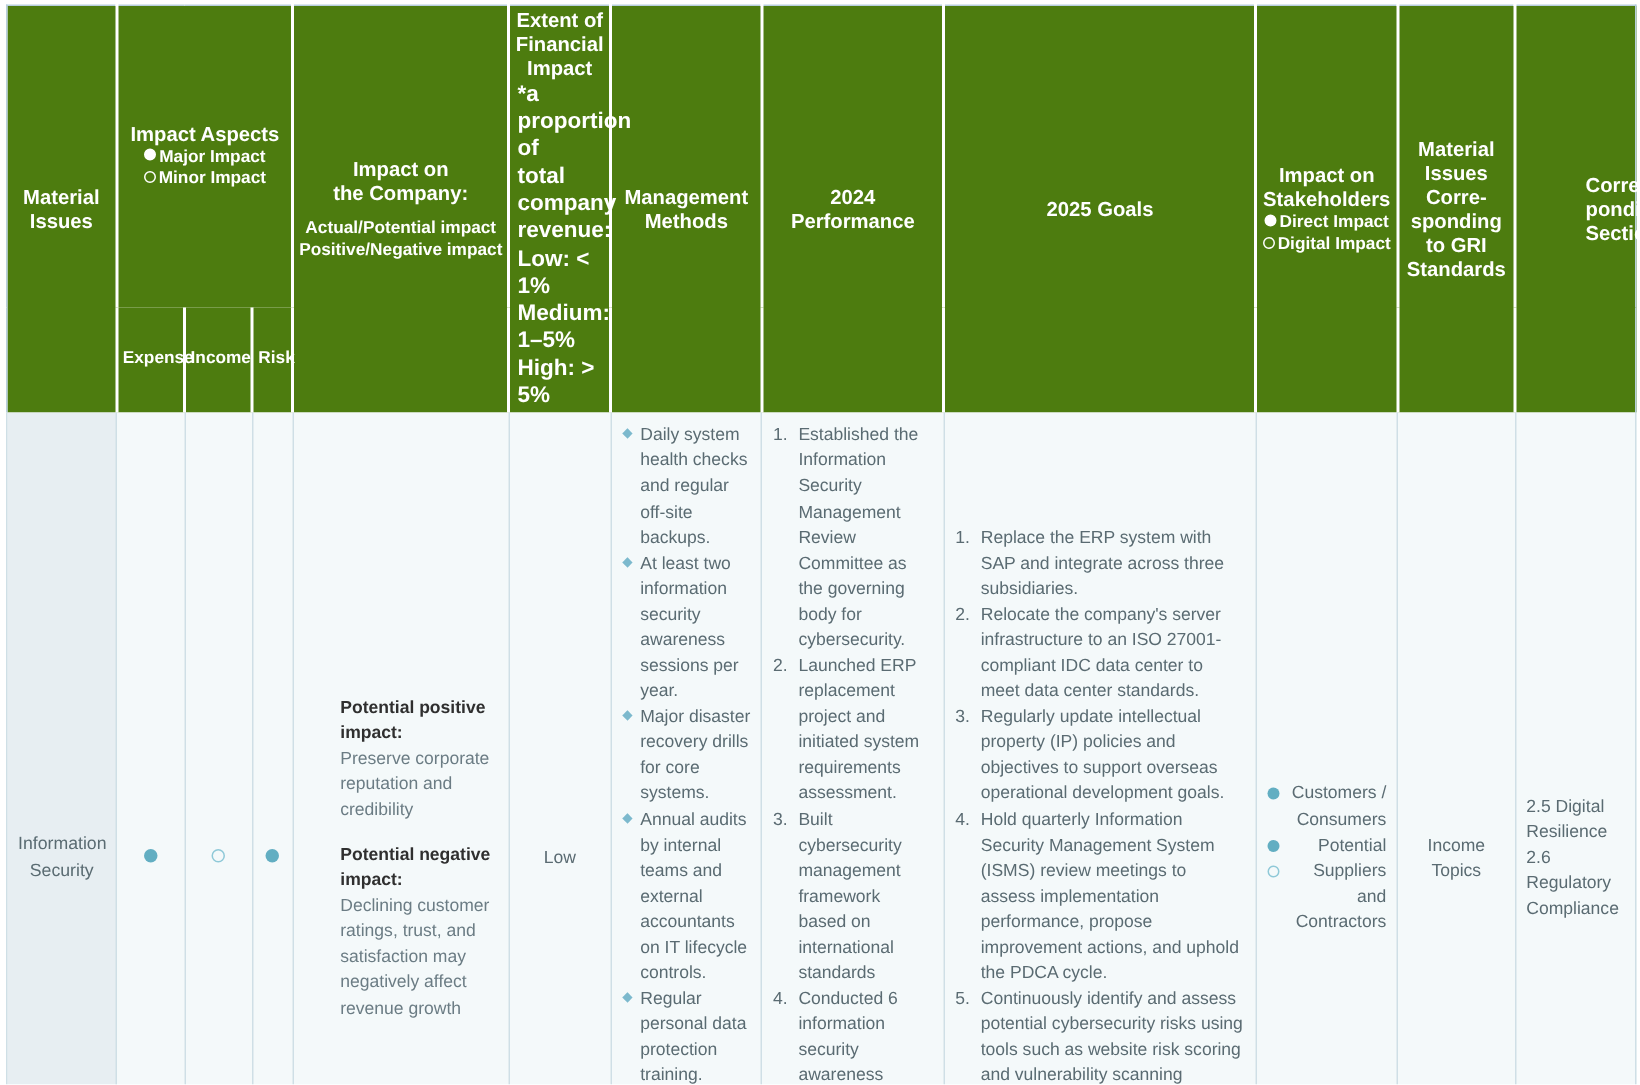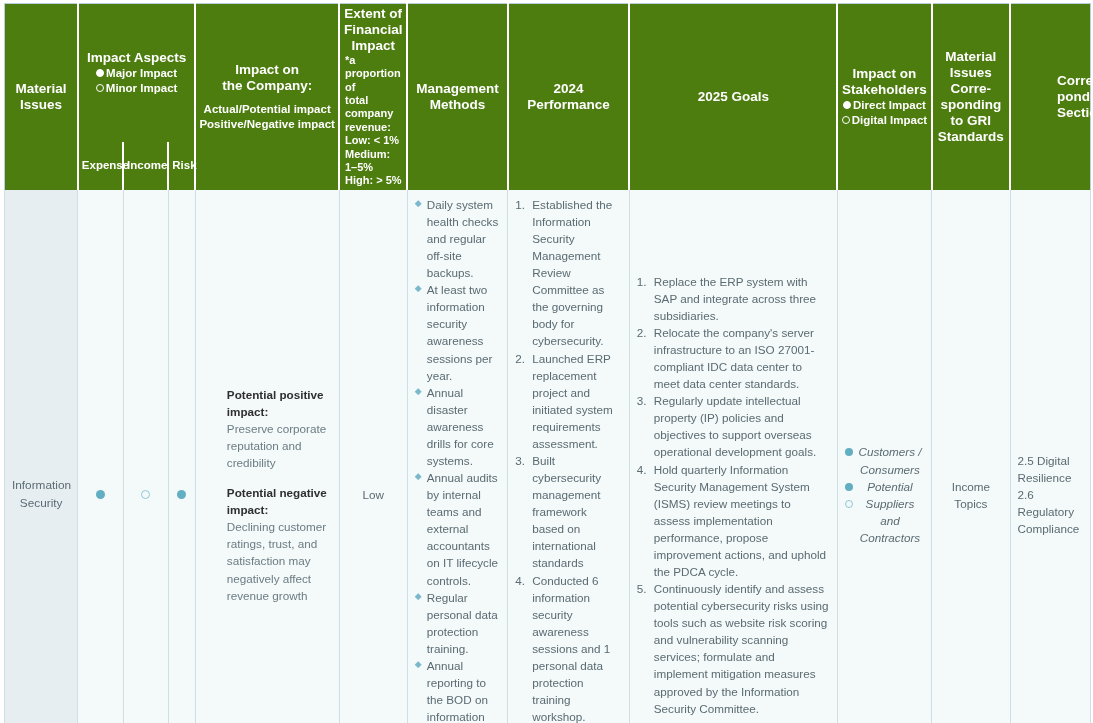--- a/index.html
+++ b/index.html
@@ -34,21 +34,21 @@
     border-top: 0;
     border-bottom: 0;
     padding: 2px 3px;
     font-weight: bold;
     line-height: 1.18;
   }
   thead td.nogap-l { border-left: 0; }
   thead td.nogap-r { border-right: 0; padding-left: 46px; }
   .h-main { font-size: 13.5px; }
   .h-small { font-size: 11.5px; font-weight: bold; }
-  .h-tiny { font-size: 11px; font-weight: bold; line-height: 1.22; text-align: left; display: block; }
+  .h-tiny { font-size: 15px; font-weight: bold; line-height: 1.22; text-align: left; display: block; }
   .h-sub { font-size: 11.5px; font-weight: bold; line-height: 1.28; }
   .legend-line { font-size: 11.5px; font-weight: bold; white-space: nowrap; line-height: 1.3; }
   .dot-f, .dot-h {
     display: inline-block;
     width: 8px; height: 8px;
     border-radius: 50%;
     vertical-align: middle;
     position: relative;
     top: -1px;
     margin-right: 2px;
@@ -118,21 +118,21 @@
     position: relative;
     padding-left: 17px;
     line-height: 1.46;
   }
   ol.nums li .num {
     position: absolute;
     left: 0; top: 0;
     width: 15px;
     text-align: left;
   }
-  ul.stake { list-style: none; margin: 0; padding: 0; text-align: center; font-style: italic; }
+  ul.stake { list-style: none; margin: 0; padding: 0; text-align: right; }
   ul.stake li {
     position: relative;
     padding-left: 11px;
     line-height: 1.46;
   }
   ul.stake li .sdot {
     position: absolute;
     left: 0; top: 5px;
     width: 8px; height: 8px;
     border-radius: 50%;
@@ -242,21 +242,21 @@
               <div class="impact-gap"></div>
               <span class="impact-label">Potential negative impact:</span>
               <span class="impact-text">Declining customer ratings, trust, and satisfaction may negatively affect revenue growth</span>
             </div>
           </td>
           <td class="extent"><span>Low</span></td>
           <td style="vertical-align:top">
             <ul class="diamonds">
               <li><span>Daily system health checks and regular off-site backups.</span></li>
               <li><span>At least two information security awareness sessions per year.</span></li>
-              <li><span>Annual disaster awareness drills for core systems.</span></li>
+              <li><span>Major disaster recovery drills for core systems.</span></li>
               <li><span>Annual audits by internal teams and external accountants on IT lifecycle controls.</span></li>
               <li><span>Regular personal data protection training.</span></li>
               <li><span>Annual reporting to the BOD on information security governance and implementation.</span></li>
             </ul>
           </td>
           <td style="vertical-align:top">
             <ol class="nums">
               <li><span class="num">1.</span><span>Established the Information Security Management Review Committee as the governing body for cybersecurity.</span></li>
               <li><span class="num">2.</span><span>Launched ERP replacement project and initiated system requirements assessment.</span></li>
               <li><span class="num">3.</span><span>Built cybersecurity management framework based on international standards</span></li>

